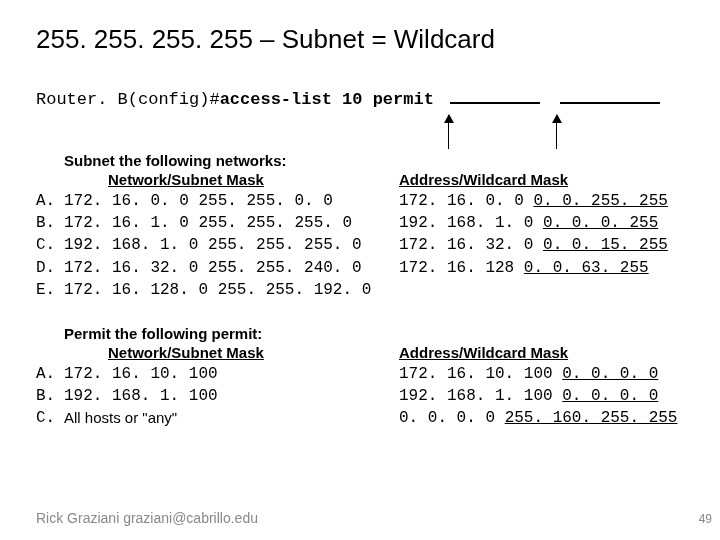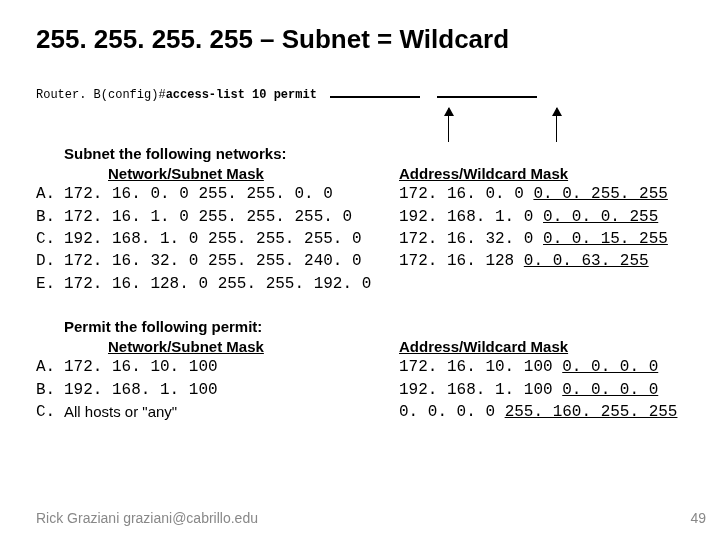--- a/index.html
+++ b/index.html
@@ -14,26 +14,26 @@
   }
   .slide {
     position: relative;
     width: 720px;
     height: 540px;
     box-sizing: border-box;
     padding: 24px 36px 0 36px;
   }
   .title {
     font-size: 26px;
-    font-weight: bold;
+    font-weight: normal;
     margin: 0 0 28px 0;
   }
   .cmd-line {
     font-family: "Courier New", Courier, monospace;
-    font-size: 12px;
+    font-size: 17px;
     margin-bottom: 6px;
   }
   .cmd-line .bold { font-weight: bold; }
   .blank {
     display: inline-block;
     border-bottom: 2px solid #000;
     height: 1.1em;
     vertical-align: baseline;
   }
   .blank1 { width: 90px; margin-left: 6px; }
@@ -96,23 +96,23 @@
   .block2 { margin-top: 22px; }
   .footer {
     position: absolute;
     left: 36px;
     bottom: 14px;
     font-size: 14px;
     color: #888;
   }
   .pagenum {
     position: absolute;
-    right: 14px;
+    right: 8px;
     bottom: 14px;
-    font-size: 14px;
+    font-size: 12px;
     color: #888;
   }
   .sans { font-family: Arial, Helvetica, sans-serif; font-size: 15px; }
 </style>
 </head>
 <body>
 
 <div class="slide">
 
   <h1 class="title">255. 255. 255. 255 – Subnet = Wildcard</h1>

